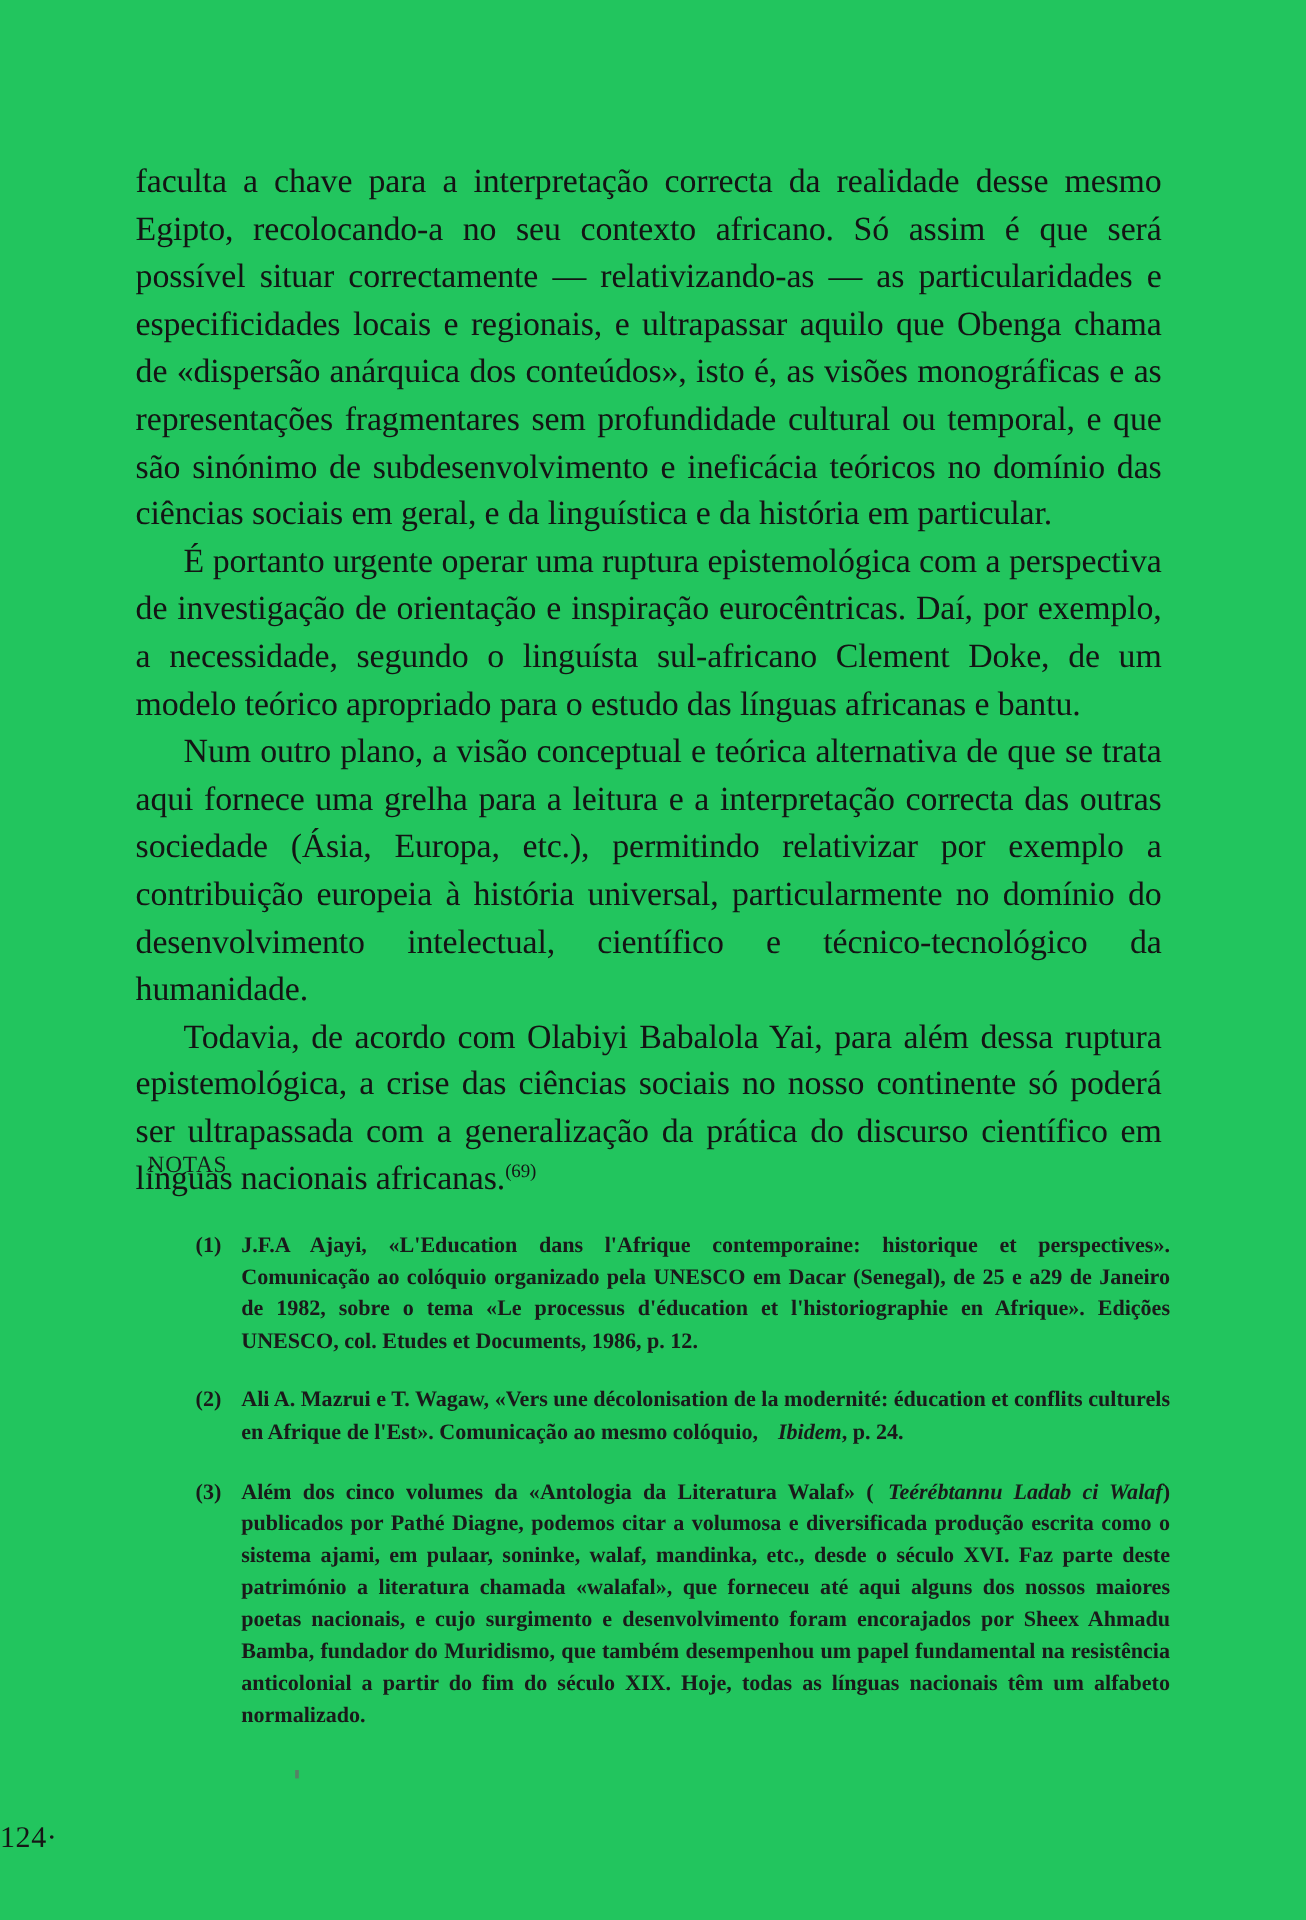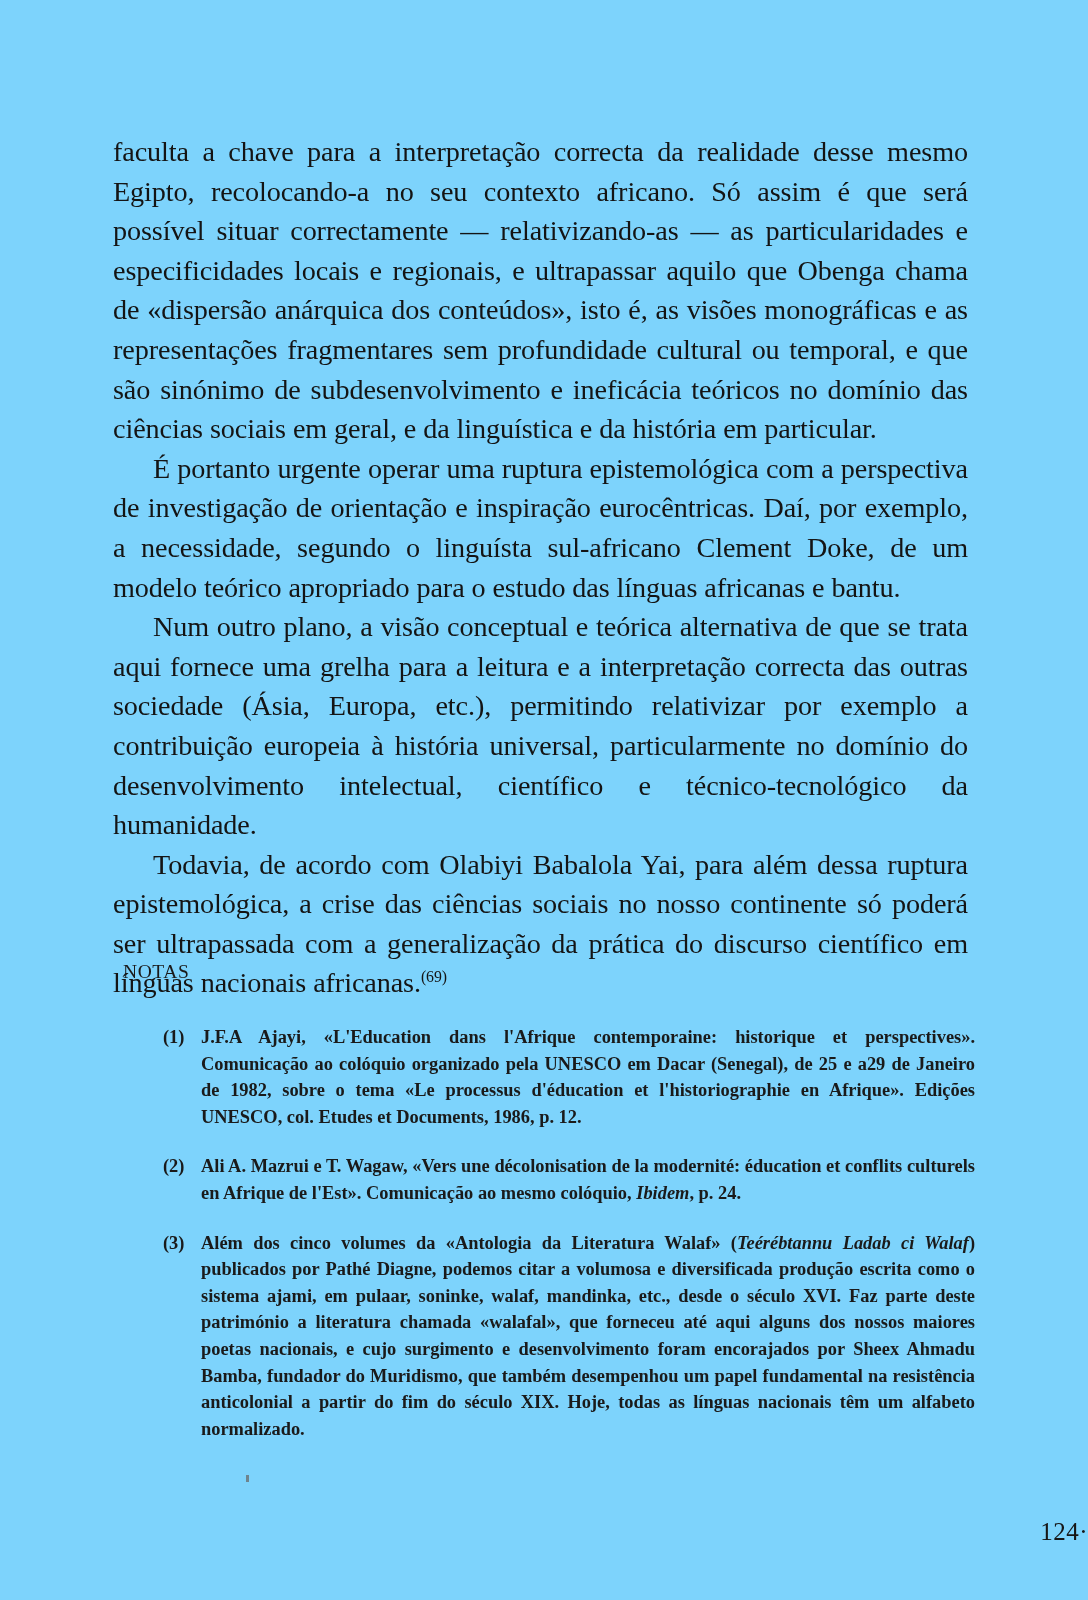--- a/index.html
+++ b/index.html
@@ -4,21 +4,21 @@
 <style>
   html, body {
     margin: 0;
     padding: 0;
     background: #ffffff;
   }
   .page {
     position: relative;
     width: 1088px;
     height: 1600px;
-    background: #7dd3fc;
+    background: #22c55e;
     overflow: hidden;
     font-family: "Liberation Serif", "DejaVu Serif", serif;
     color: #111111;
   }
 
   
   .body-block {
     position: absolute;
     left: 113px;
     top: 132px;
@@ -77,40 +77,41 @@
     box-sizing: border-box;
     font-weight: 600;
   }
   .note-text {
     flex: 1 1 auto;
     text-align: justify;
     text-justify: inter-word;
   }
   .note-text i {
     font-style: italic;
+    margin-left: 12px;
   }
 
   
   .speck {
     position: absolute;
     left: 246px;
     top: 1475px;
     width: 3px;
     height: 7px;
     background: #6a6a6a;
     opacity: 0.75;
   }
 
   
   .page-number {
     position: absolute;
     left: 0;
     top: 1518px;
     width: 1088px;
-    text-align: right;
+    text-align: left;
     font-size: 25px;
     color: #161616;
     letter-spacing: 0.5px;
   }
 </style>
 </head>
 <body>
 
 <div class="page">
 

